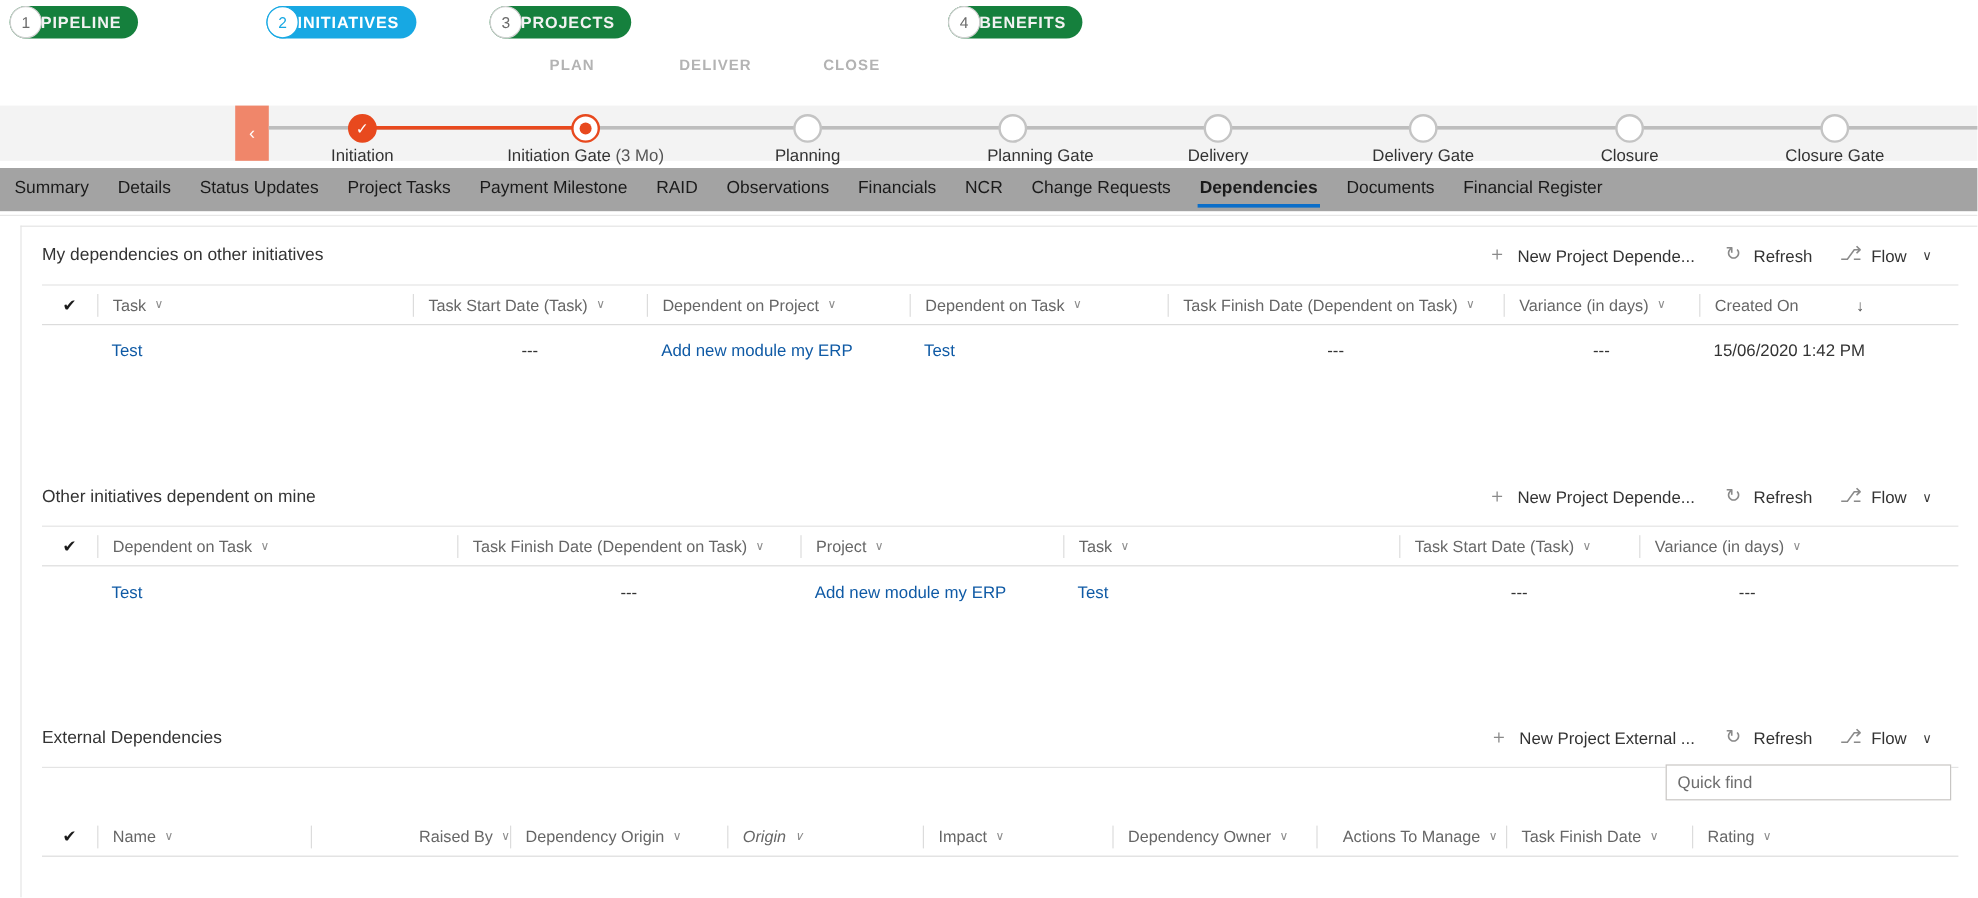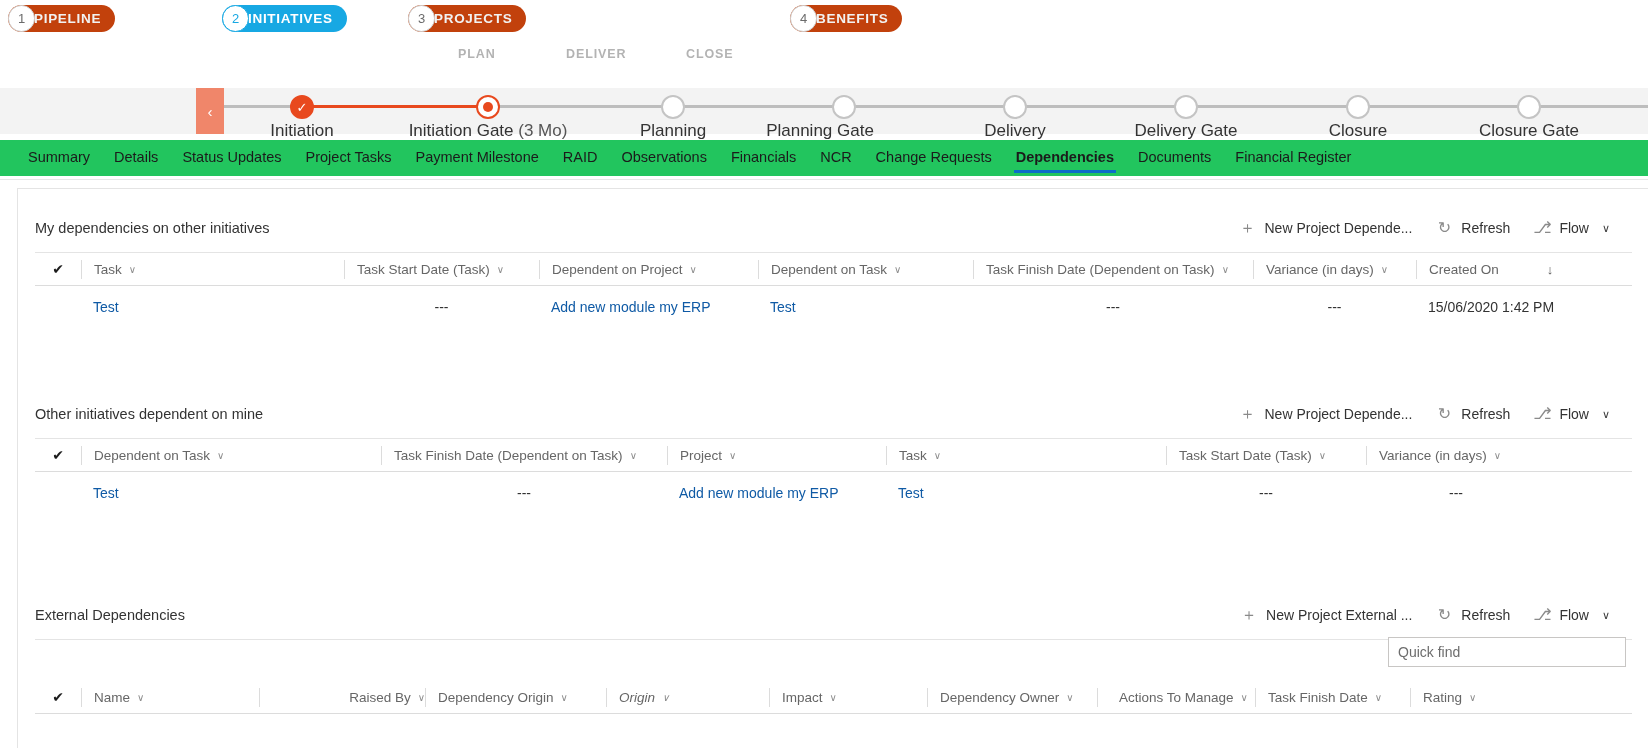--- a/index.html
+++ b/index.html
@@ -20,21 +20,21 @@
     border-radius: 14px;
     display: flex; align-items: center;
   }
   .stage-body {
     height: 27px; border-radius: 14px;
     display: flex; align-items: center; justify-content: center;
     padding: 0 14px 0 26px;
     font-size: 13.5px; letter-spacing: .7px; font-weight: 600;
     white-space: nowrap;
   }
-  .stage-body.inactive { background: #c2410c; color: #f2f2f2; }
+  .stage-body.inactive { background: #15803d; color: #f2f2f2; }
   .stage-body.active   { background: #17a8e3; color: #ffffff; }
   .stage-num {
     position: absolute; left: 0; top: 0;
     width: 27px; height: 27px; border-radius: 50%;
     background: #ffffff;
     display: flex; align-items: center; justify-content: center;
     font-size: 13px; z-index: 3;
   }
   .stage-num.inactive { border: 1.6px solid #d0d0d0; color: #6b6b6b; }
   .stage-num.active   { border: 1.6px solid #17a8e3; color: #17a8e3; }
@@ -91,29 +91,29 @@
     background: #e8491e; border-color: #e8491e; color: #ffffff;
     font-size: 13px; line-height: 1;
   }
   .node.current { border-color: #e8491e; background: #ffffff; }
   .node.current::after {
     content: ""; width: 10px; height: 10px; border-radius: 50%;
     background: #e8491e;
   }
   .node-label {
     position: absolute; top: 33px; transform: translateX(-50%);
-    font-size: 17px; color: #333333; white-space: nowrap;
+    font-size: 14px; color: #333333; white-space: nowrap;
   }
   .node-label .mo { color: #555555; }
 
   
   .tabs {
     position: absolute; left: 0; top: 140px; width: 1648px; height: 36px;
-    display: flex; align-items: center; padding-left: 16px; gap: 0px;
-    background: #22c55e;
+    display: flex; align-items: center; padding-left: 0; gap: 0px;
+    background: #a3a3a3;
   }
   .tab {
     font-size: 14.5px; color: #1b1b1b; padding: 6px 12px 8px 12px;
     white-space: nowrap; cursor: pointer; position: relative;
   }
   .tab.active { font-weight: bold; }
   .tab.active::after {
     content: ""; position: absolute; left: 10px; right: 10px; bottom: 0;
     height: 3px; background: #0b6ec9;
   }
@@ -124,21 +124,21 @@
 
   
   .card {
     position: absolute; left: 17px; top: 188px;
     width: 1631px; height: 560px;
     border: 1px solid #e4e4e4; border-right: none; border-bottom: none;
     background: #ffffff;
   }
 
   .grid-section { position: absolute; left: 0; width: 1614px; }
-  #sec1 { top: 15px;   height: 200px; }
+  #sec1 { top: 0;   height: 200px; }
   #sec2 { top: 201px; height: 200px; }
   #sec3 { top: 402px; height: 158px; }
 
   .gs-head { position: relative; height: 48px; }
   .gs-title {
     position: absolute; left: 17px; top: 16px;
     font-size: 14.5px; color: #333333;
   }
   .gs-cmds {
     position: absolute; right: 10px; top: 12px;
@@ -240,21 +240,21 @@
     <div class="track-line done"></div>
   <div class="node complete" style="left: 78px;">
         <span>✓</span>
       </div>
       <div class="node-label" style="left: 78px;">Initiation</div>
       <div class="node current" style="left: 264px;"></div>
       <div class="node-label" style="left: 264px;">Initiation Gate<span class="mo">  (3 Mo)</span></div>
       <div class="node" style="left: 449px;"></div>
       <div class="node-label" style="left: 449px;">Planning</div>
       <div class="node" style="left: 620px;"></div>
-      <div class="node-label" style="left: 596px;">Planning Gate</div>
+      <div class="node-label" style="left: 643px;">Planning Gate</div>
       <div class="node" style="left: 791px;"></div>
       <div class="node-label" style="left: 791px;">Delivery</div>
       <div class="node" style="left: 962px;"></div>
       <div class="node-label" style="left: 962px;">Delivery Gate</div>
       <div class="node" style="left: 1134px;"></div>
       <div class="node-label" style="left: 1134px;">Closure</div>
       <div class="node" style="left: 1305px;"></div>
       <div class="node-label" style="left: 1305px;">Closure Gate</div>
     </div>
 </div>

